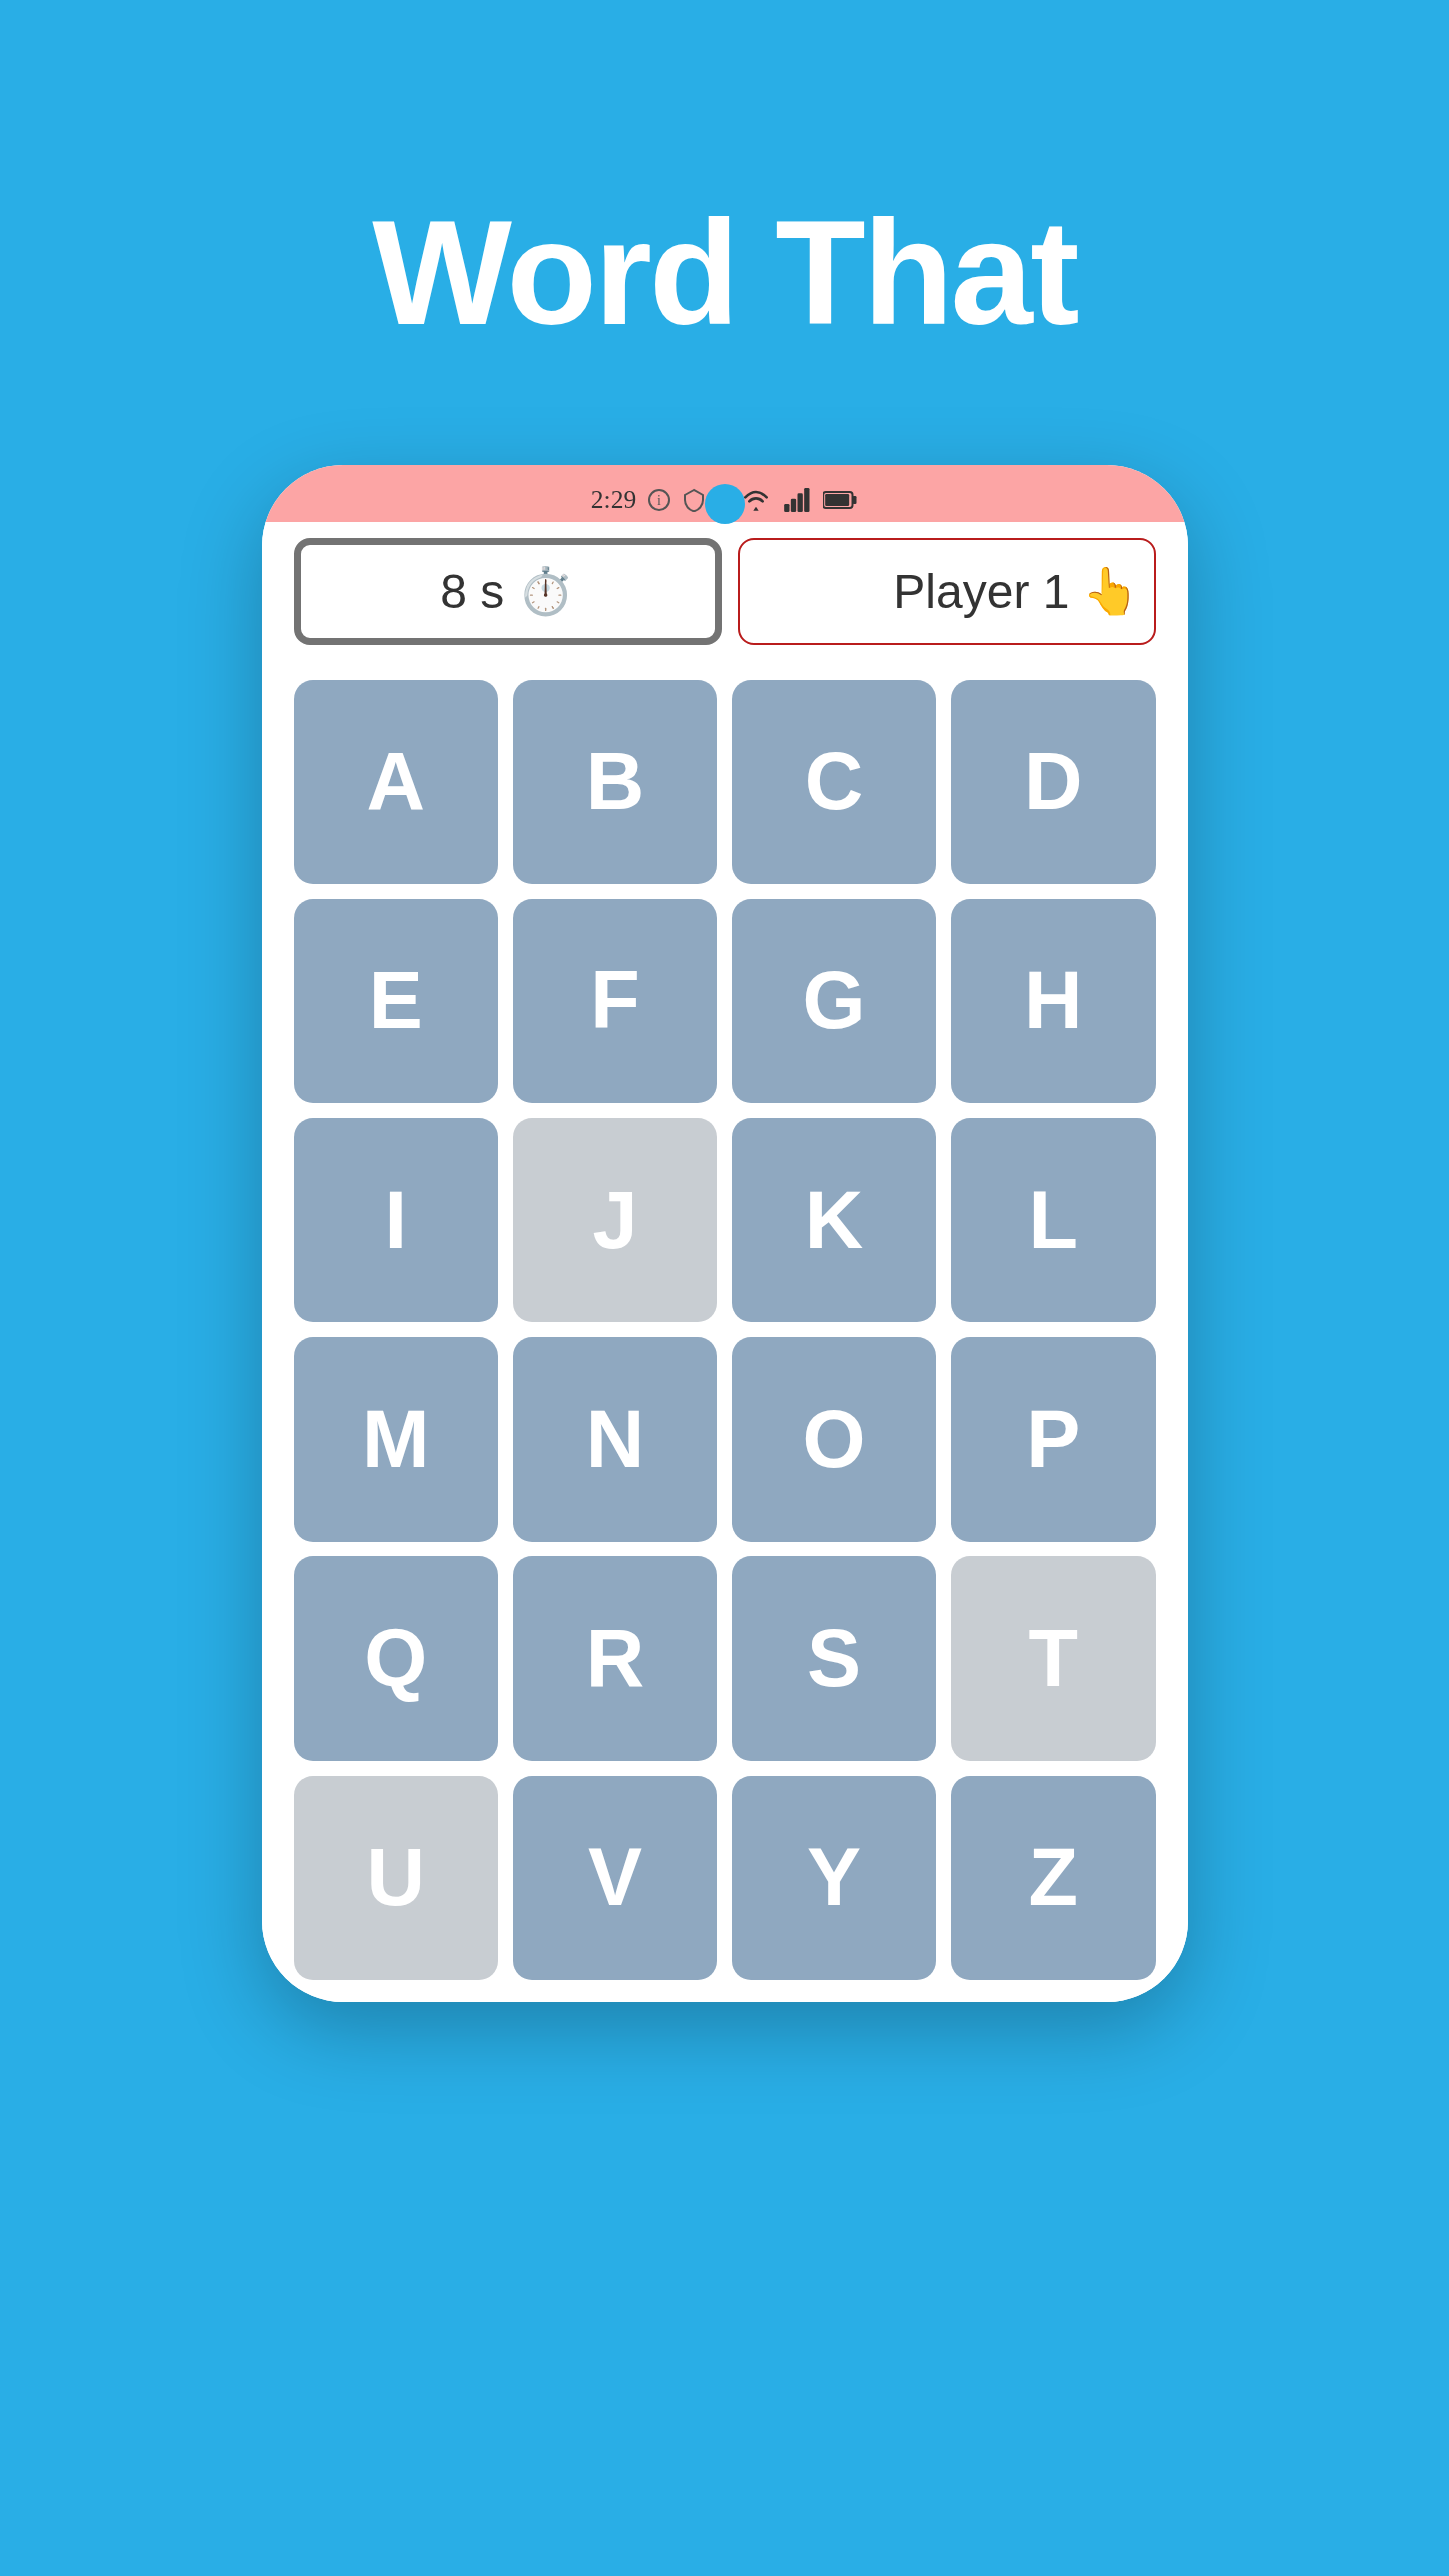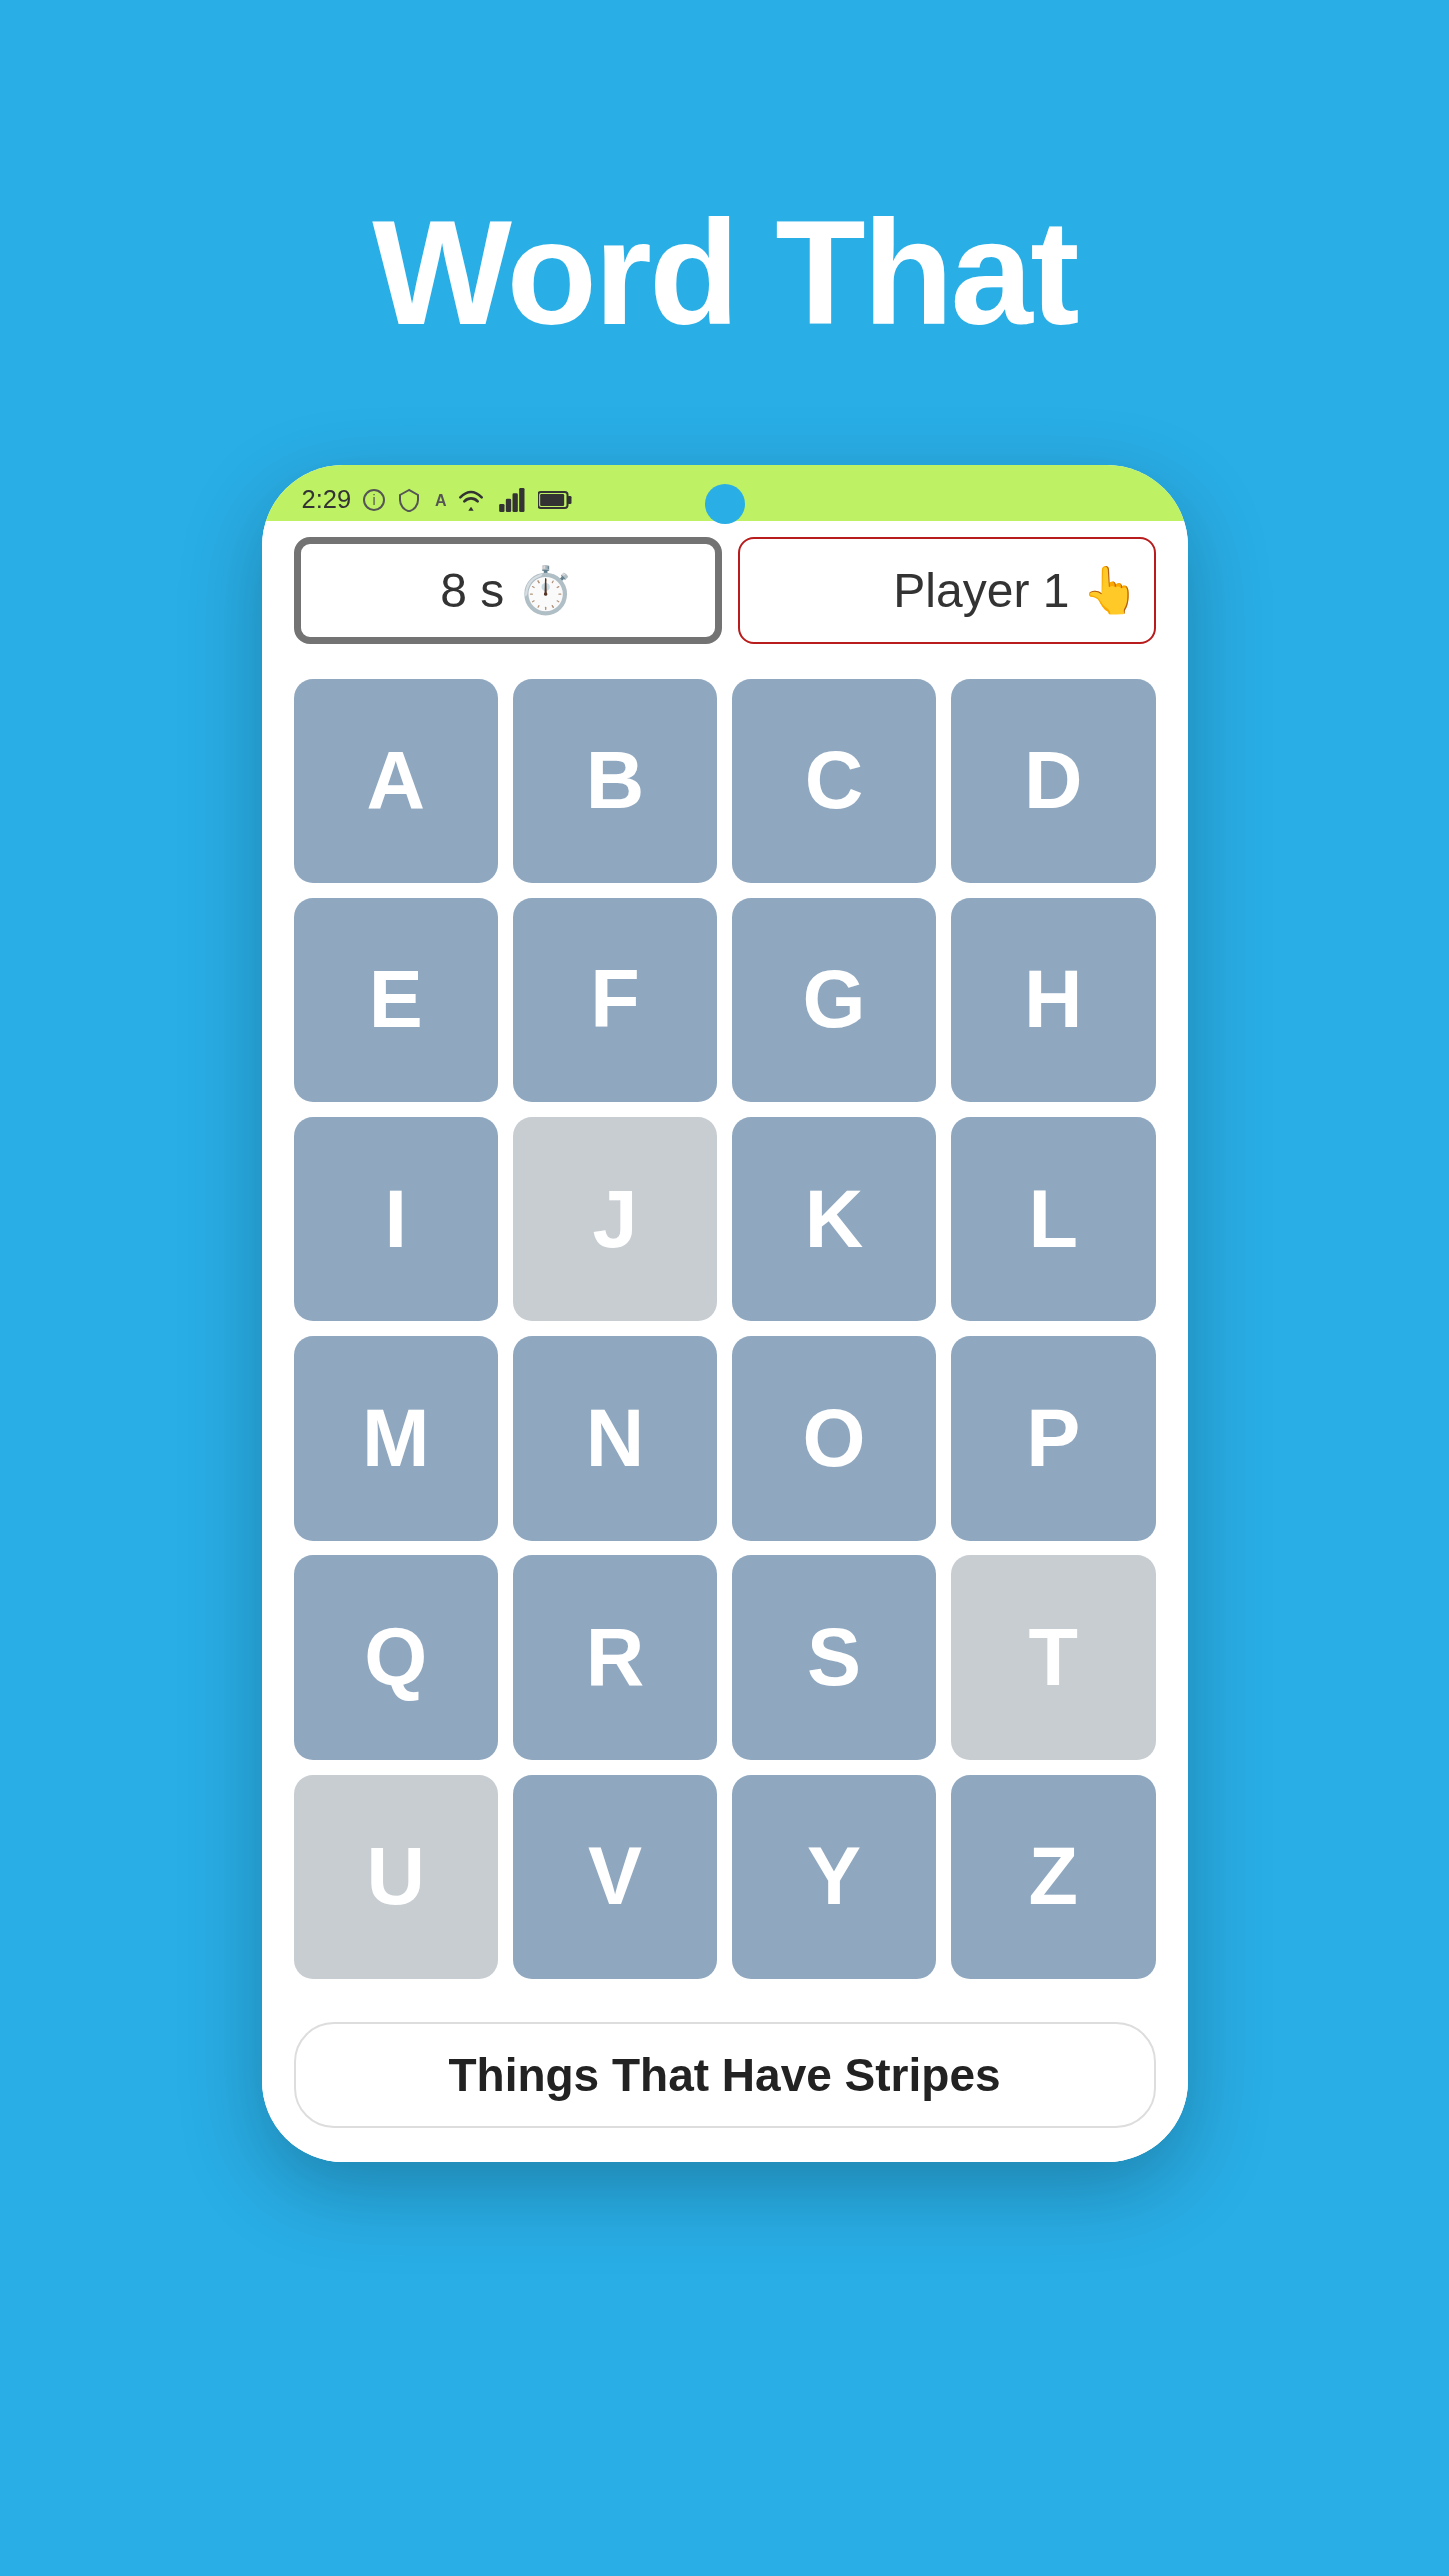--- a/index.html
+++ b/index.html
@@ -35,24 +35,25 @@
       padding: 0;
       box-shadow: 0 27px 81px rgba(0,0,0,0.25);
       display: flex;
       flex-direction: column;
       overflow: hidden;
       position: relative;
     }
 
     .status-bar {
       display: flex;
-      justify-content: flex-start;
+      justify-content: center;
       align-items: center;
       padding: 20px 40px 6.7px 40px;
-      background: #bef264;
+      background: #fca5a5;
+      font-family: Liberation Serif, serif;
     }
 
     .status-left {
       font-size: 25.5px;
       font-weight: 500;
       color: #333;
       display: flex;
       align-items: center;
       gap: 10.7px;
     }
@@ -258,20 +259,15 @@
       <button class="letter-btn blue">Q</button>
       <button class="letter-btn blue">R</button>
       <button class="letter-btn blue">S</button>
       <button class="letter-btn light">T</button>
       <button class="letter-btn light">U</button>
       <button class="letter-btn blue">V</button>
       <button class="letter-btn blue">Y</button>
       <button class="letter-btn blue">Z</button>
     </div>
 
-  <div class="category-bar">
-    <div class="category-box">
-      <span class="category-text">Things That Have Stripes</span>
-    </div>
-  </div>
 
 </div>
 
 
 </body></html>

